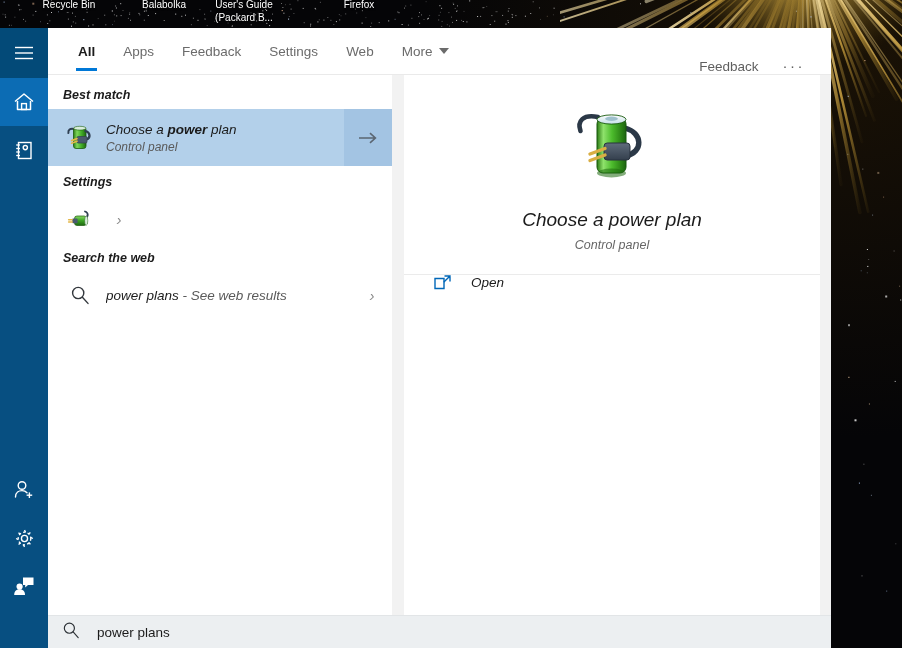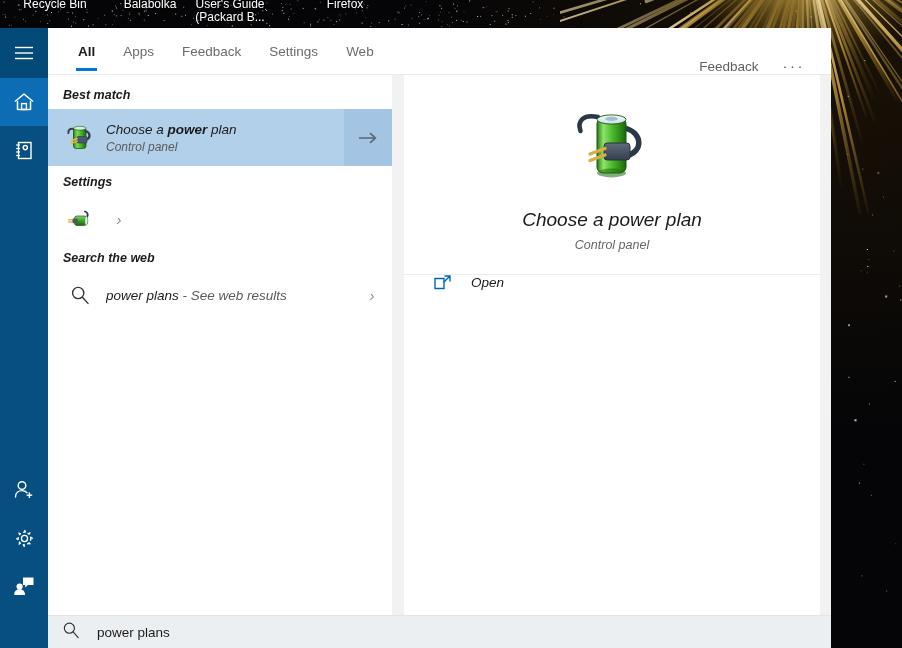--- a/index.html
+++ b/index.html
@@ -21,22 +21,22 @@
   #firework {
     position:absolute;
     left:560px; top:-210px;
     width:560px; height:470px;
     pointer-events:none;
   }
   .sparkfield { position:absolute; inset:0; pointer-events:none; }
 
   
   .desk-labels {
-    position:absolute; top:0; left:0; width:560px; height:28px;
-    color:#fff; font-size:12px; line-height:13px;
+    position:absolute; top:0; left:14px; width:560px; height:28px;
+    color:#fff; font-size:10px; line-height:13px;
     text-shadow:0 1px 2px rgba(0,0,0,.9);
     pointer-events:none;
     padding-left:16px;
   }
   .desk-label { position:absolute; text-align:center; white-space:nowrap; }
   .dl0 { left:0px;   top:-2px; width:110px; }
   .dl1 { left:95px;  top:-2px; width:110px; }
   .dl2 { left:160px; top:-2px; width:140px; }
   .dl2b{ left:160px; top:11px; width:140px; }
   .dl3 { left:290px; top:-2px; width:110px; }
@@ -705,20 +705,24 @@
       </div>
       <div class="tab">
         <span>Feedback</span>
       </div>
       <div class="tab">
         <span>Settings</span>
       </div>
       <div class="tab">
         <span>Web</span>
       </div>
+      <div class="tab">
+        <span>More</span>
+        <span class="caret"></span>
+      </div>
 
       <div class="tabs-spacer"></div>
 
       <div class="hdr-action">
         <span>Feedback</span>
       </div>
       <div class="hdr-action">
         <span class="dots">···</span>
       </div>
     </div>

